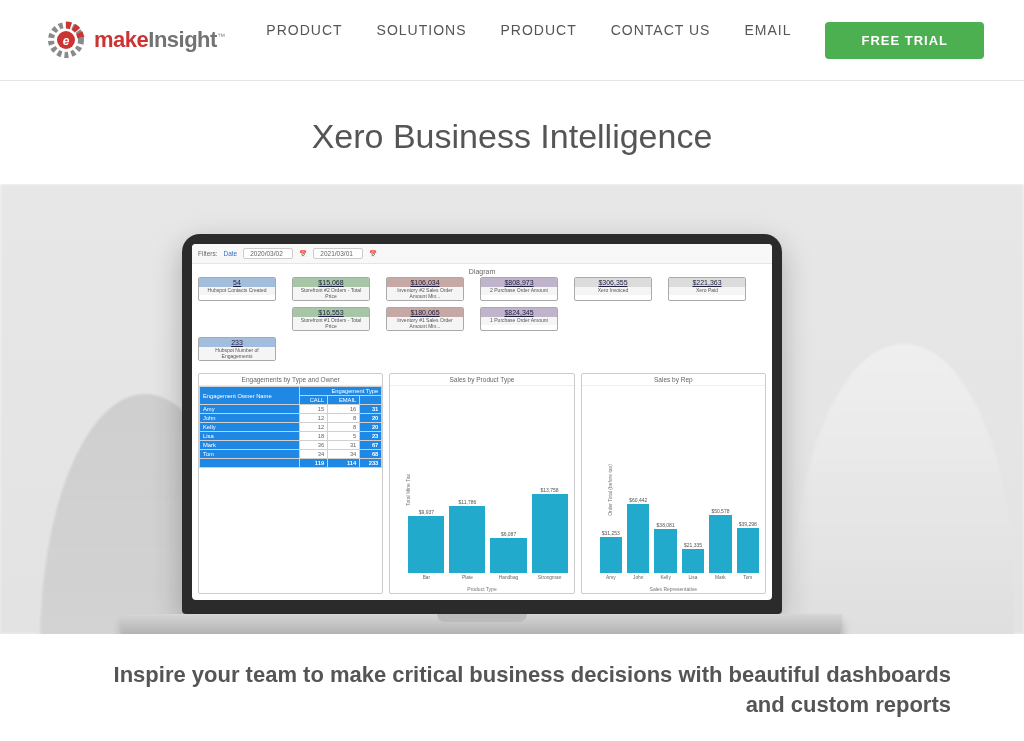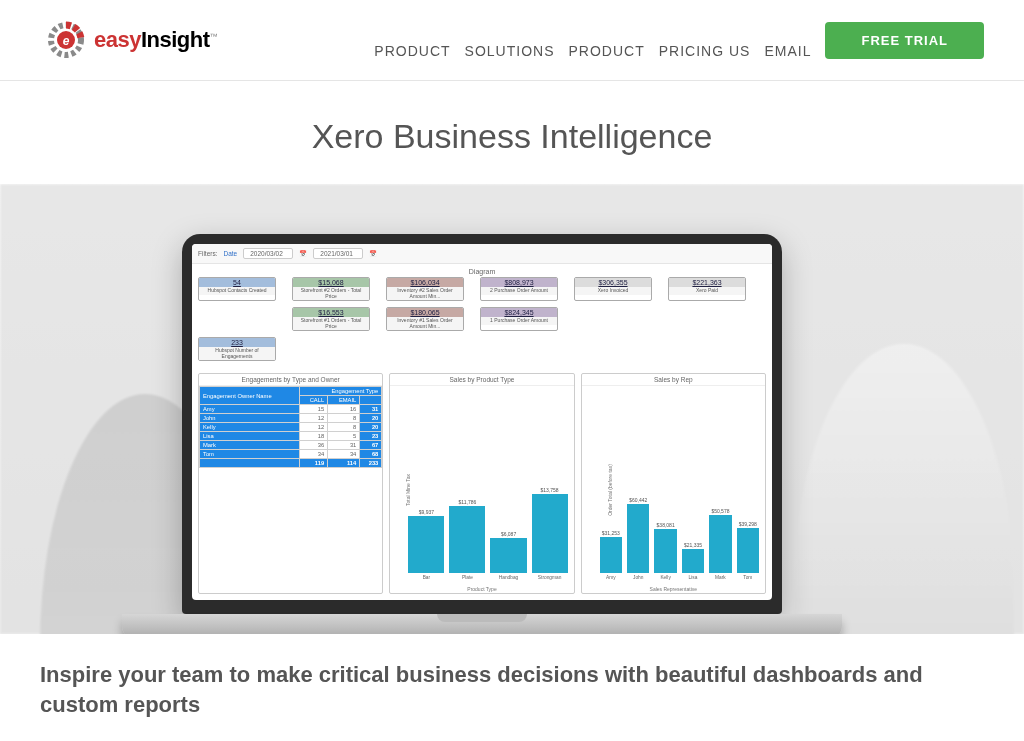--- a/index.html
+++ b/index.html
@@ -3,23 +3,23 @@
 <meta charset="utf-8">
 <style>
   * { box-sizing: border-box; margin: 0; padding: 0; }
   body { font-family: -apple-system, "Segoe UI", Helvetica, Arial, sans-serif; background: #fff; width: 1024px; height: 741px; overflow: hidden; }
 
   
   .header { display: flex; align-items: center; padding: 18px 40px 18px 44px; border-bottom: 1px solid #e5e5e5; }
   .logo { display: flex; align-items: center; gap: 6px; }
   .logo-text { font-size: 22px; font-weight: 400; color: #6a6a6a; letter-spacing: -0.5px; }
   .logo-text .easy { color: #c33; font-weight: 700; }
-  .logo-text .insight { color: #000000; font-weight: 600; }
+  .logo-text .insight { color: #737373; font-weight: 600; }
   .tm { font-size: 8px; color: #888; vertical-align: super; }
-  .nav { margin-left: auto; display: flex; align-items: flex-end; gap: 14px; }
+  .nav { margin-left: auto; display: flex; align-items: flex-start; gap: 34px; }
   .nav-link { font-size: 14px; letter-spacing: 1px; color: #555; text-decoration: none; font-weight: 500; }
   .cta-btn { background:#4caf50; color:#fff; padding:11px 36px; border-radius:4px; font-size:13px; letter-spacing:1px; font-weight:600; border:none; cursor:pointer; }
 
   
   .hero-title { text-align:center; font-size:34px; color:#555; font-weight:500; padding:36px 0 28px; }
 
   .hero-stage { position:relative; height:450px; background: linear-gradient(to bottom, rgba(255,255,255,0.05), rgba(0,0,0,0.04)); display:flex; justify-content:center; align-items:flex-end; overflow:hidden;}
   .bg-people { position:absolute; inset:0; background: #d8d8d8; opacity:.6; filter: blur(1px); }
   
   .bg-people::before, .bg-people::after { content:""; position:absolute; background:#b8b8b8; border-radius:50% 50% 20% 20%; }
@@ -63,40 +63,40 @@
   
   .chart { flex:1; display:flex; align-items:flex-end; padding:4px 6px 14px 18px; position:relative; gap:5px; }
   .chart .ylabel { position:absolute; left:2px; top:50%; transform:translateY(-50%) rotate(-90deg); font-size:5px; color:#777; white-space:nowrap;}
   .chart .xlabel { position:absolute; left:0; right:0; bottom:1px; text-align:center; font-size:5px; color:#777; }
   .bar-col { flex:1; display:flex; flex-direction:column; align-items:center; gap:1px; }
   .bar { width:100%; background:#22aacc; }
   .bar-val { font-size:5px; color:#555; }
   .bar-cat { font-size:4.8px; color:#666; position:relative; top:1px; }
 
   
-  .subhead { text-align:left; font-size:22px; color:#555; font-weight:600; padding:26px 40px 0; line-height:1.35; }
+  .subhead { text-align:right; font-size:22px; color:#555; font-weight:600; padding:26px 73px 0; line-height:1.35; }
 </style>
 </head>
 <body>
 
 <header class="header">
   <div class="logo">
     <svg width="44" height="44" viewBox="0 0 44 44">
       <circle cx="22" cy="22" r="15" fill="#fff" stroke="#8a8a8a" stroke-width="6" stroke-dasharray="4 3"></circle>
       <path d="M22 7 A15 15 0 0 1 37 22" fill="none" stroke="#c33" stroke-width="7" stroke-dasharray="5 3"></path>
       <circle cx="22" cy="22" r="9" fill="#c33"></circle>
       <text x="22" y="27" text-anchor="middle" font-size="12" font-weight="bold" fill="#fff" font-style="italic">e</text>
     </svg>
-    <span class="logo-text"><span class="easy">easy</span><span class="insight">Insight</span><span class="tm">™</span></span>
+    <span class="logo-text"><span class="easy">make</span><span class="insight">Insight</span><span class="tm">™</span></span>
   </div>
   <nav class="nav">
     <a class="nav-link">PRODUCT</a>
     <a class="nav-link">SOLUTIONS</a>
     <a class="nav-link">PRODUCT</a>
-    <a class="nav-link">PRICING US</a>
+    <a class="nav-link">CONTACT US</a>
     <a class="nav-link">EMAIL</a>
     <button class="cta-btn">FREE TRIAL</button>
   </nav>
 </header>
 
 <h1 class="hero-title">Xero Business Intelligence</h1>
 
 <section class="hero-stage">
   <div class="bg-people"></div>
 

